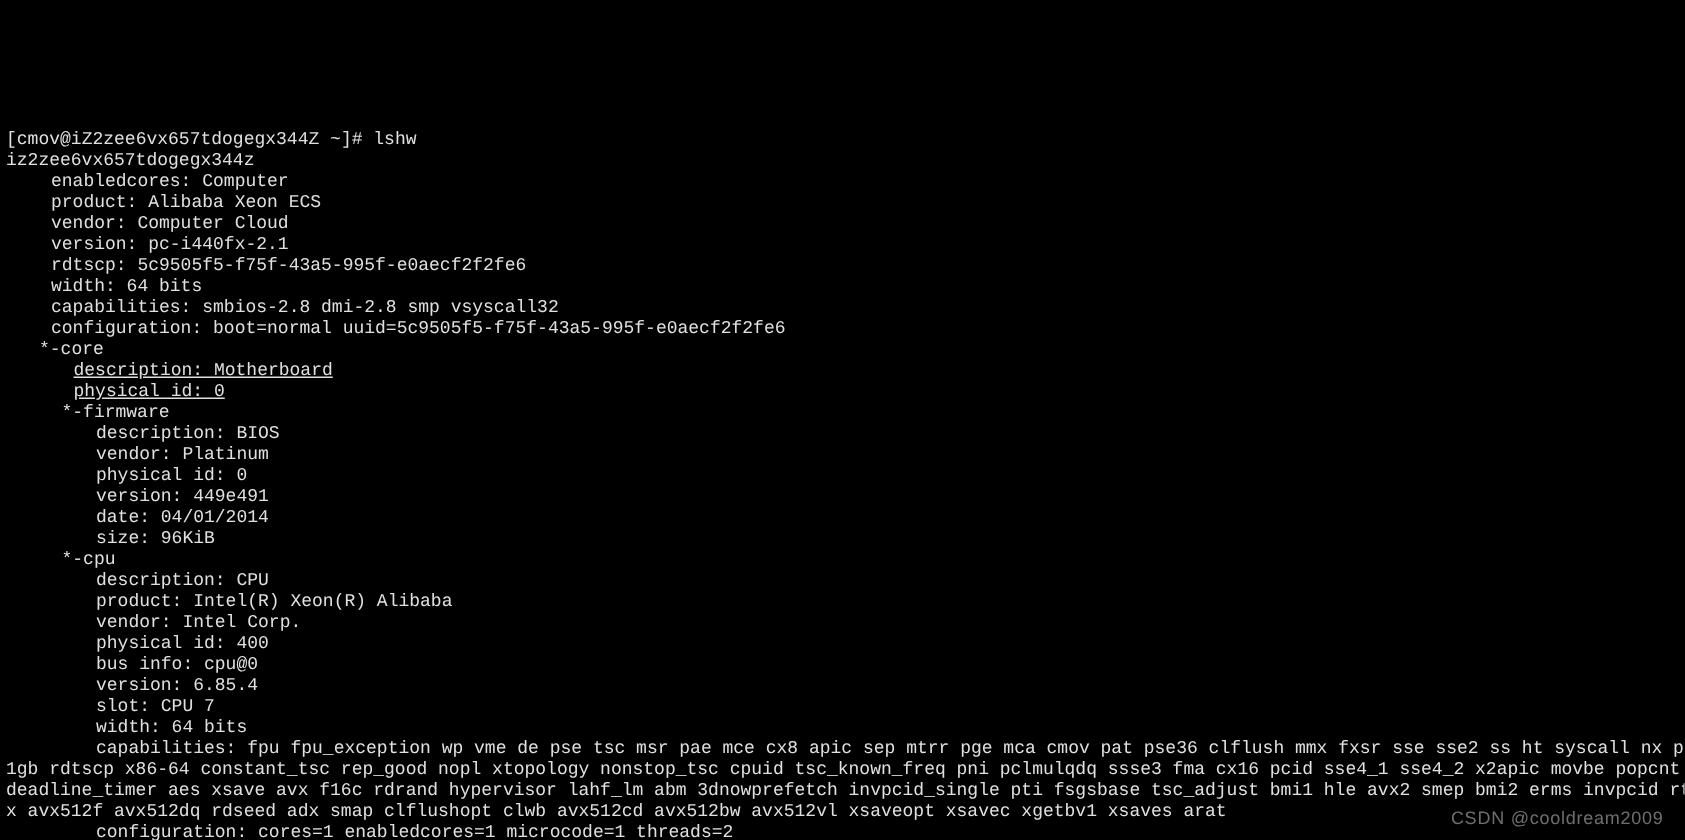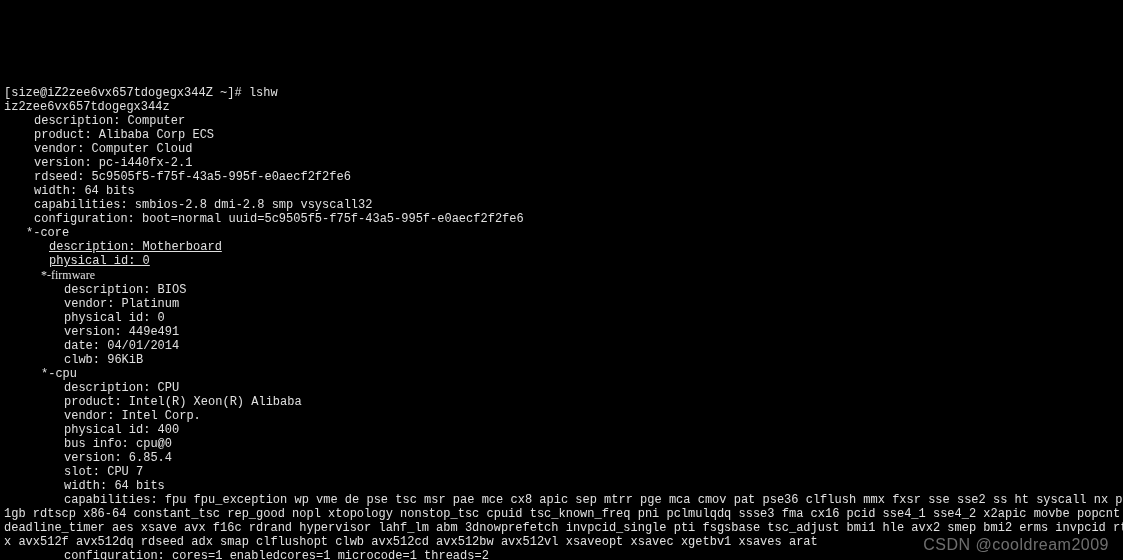--- a/index.html
+++ b/index.html
@@ -17,56 +17,56 @@
   }
   .terminal {
     padding: 2px 4px;
   }
   .watermark {
     position: absolute;
     right: 14px;
     bottom: 8px;
     color: rgba(200,200,200,0.55);
     font-family: Arial, sans-serif;
-    font-size: 16px;
+    font-size: 12px;
     letter-spacing: 0.5px;
     pointer-events: none;
   }
   .ind1 { padding-left: 30px; display:inline-block; }
   .ind2 { padding-left: 22px; display:inline-block; }
   .ind3 { padding-left: 45px; display:inline-block;text-decoration:underline; }
   .ind4 { padding-left: 60px; display:inline-block; }
   .wrapline { display:inline; }
 </style>
 </head>
 <body>
 
 
 
 <div class="terminal">
-<span>[<span>size</span>@<span>iZ2zee6vx657tdogegx344Z</span> <span>~</span>]<span>#</span> <span>lshw</span></span>
+<span>[<span>cmov</span>@<span>iZ2zee6vx657tdogegx344Z</span> <span>~</span>]<span>#</span> <span>lshw</span></span>
 <span>iz2zee6vx657tdogegx344z</span>
-<span class="ind1">description: Computer</span>
-<span class="ind1">product: Alibaba Corp ECS</span>
+<span class="ind1">enabledcores: Computer</span>
+<span class="ind1">product: Alibaba Xeon ECS</span>
 <span class="ind1">vendor: Computer Cloud</span>
 <span class="ind1">version: pc-i440fx-2.1</span>
-<span class="ind1">rdseed: 5c9505f5-f75f-43a5-995f-e0aecf2f2fe6</span>
+<span class="ind1">rdtscp: 5c9505f5-f75f-43a5-995f-e0aecf2f2fe6</span>
 <span class="ind1">width: 64 bits</span>
 <span class="ind1">capabilities: smbios-2.8 dmi-2.8 smp vsyscall32</span>
 <span class="ind1">configuration: boot=normal uuid=5c9505f5-f75f-43a5-995f-e0aecf2f2fe6</span>
 <span class="ind2">*-core</span>
 <span class="ind3">description: Motherboard</span>
 <span class="ind3">physical id: 0</span>
-<span style="padding-left:37px; display:inline-block;font-family:Liberation Serif, serif;">*-firmware</span>
+<span style="padding-left:37px; display:inline-block;">*-firmware</span>
 <span class="ind4">description: BIOS</span>
 <span class="ind4">vendor: Platinum</span>
 <span class="ind4">physical id: 0</span>
 <span class="ind4">version: 449e491</span>
 <span class="ind4">date: 04/01/2014</span>
-<span class="ind4">clwb: 96KiB</span>
+<span class="ind4">size: 96KiB</span>
 <span style="padding-left:37px; display:inline-block;font-family:Liberation Mono, monospace;">*-cpu</span>
 <span class="ind4">description: CPU</span>
 <span class="ind4">product: Intel(R) Xeon(R) Alibaba</span>
 <span class="ind4">vendor: Intel Corp.</span>
 <span class="ind4">physical id: 400</span>
 <span class="ind4">bus info: cpu@0</span>
 <span class="ind4">version: 6.85.4</span>
 <span class="ind4">slot: CPU 7</span>
 <span class="ind4">width: 64 bits</span>
 <span class="ind4 wrapline">capabilities: fpu fpu_exception wp vme de pse tsc msr pae mce cx8 apic sep mtrr pge mca cmov pat pse36 clflush mmx fxsr sse sse2 ss ht syscall nx pdpe</span>

